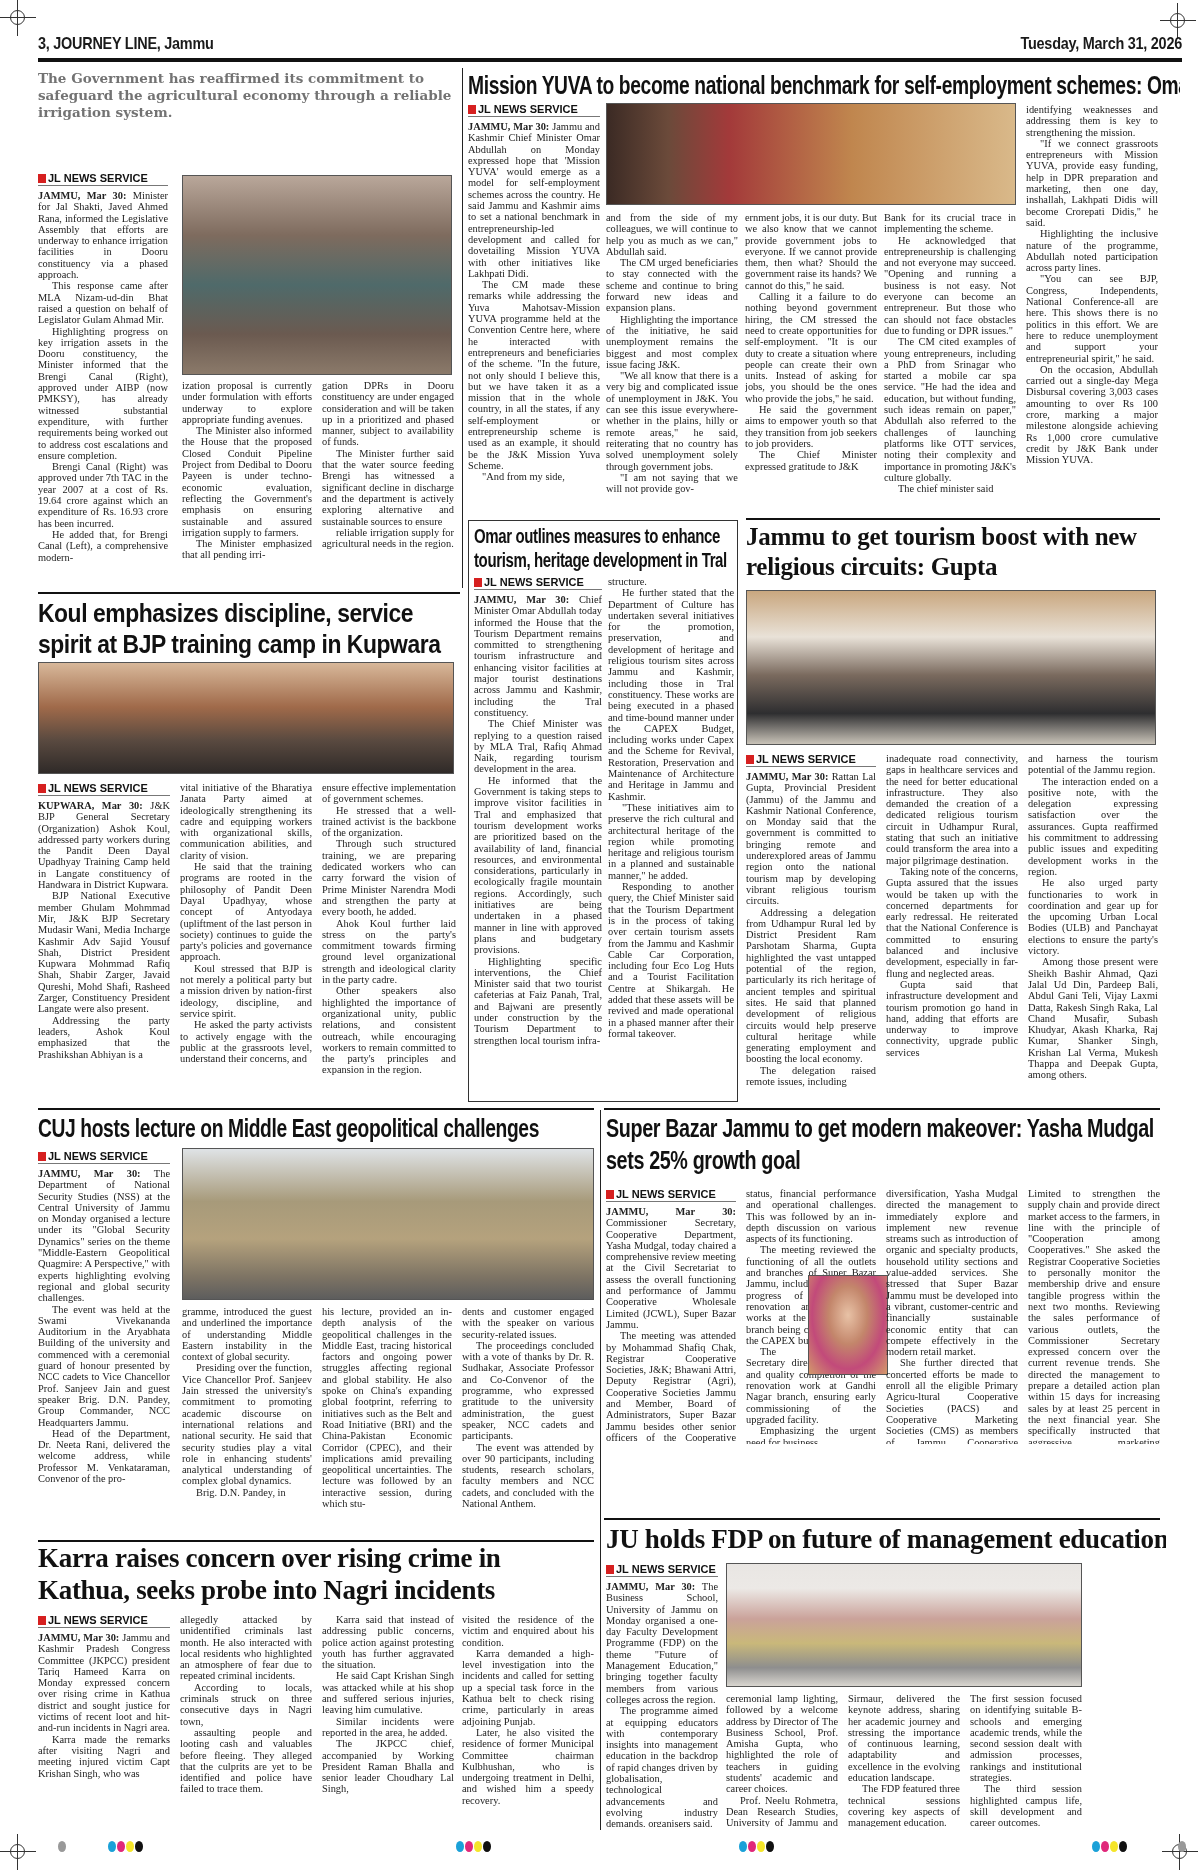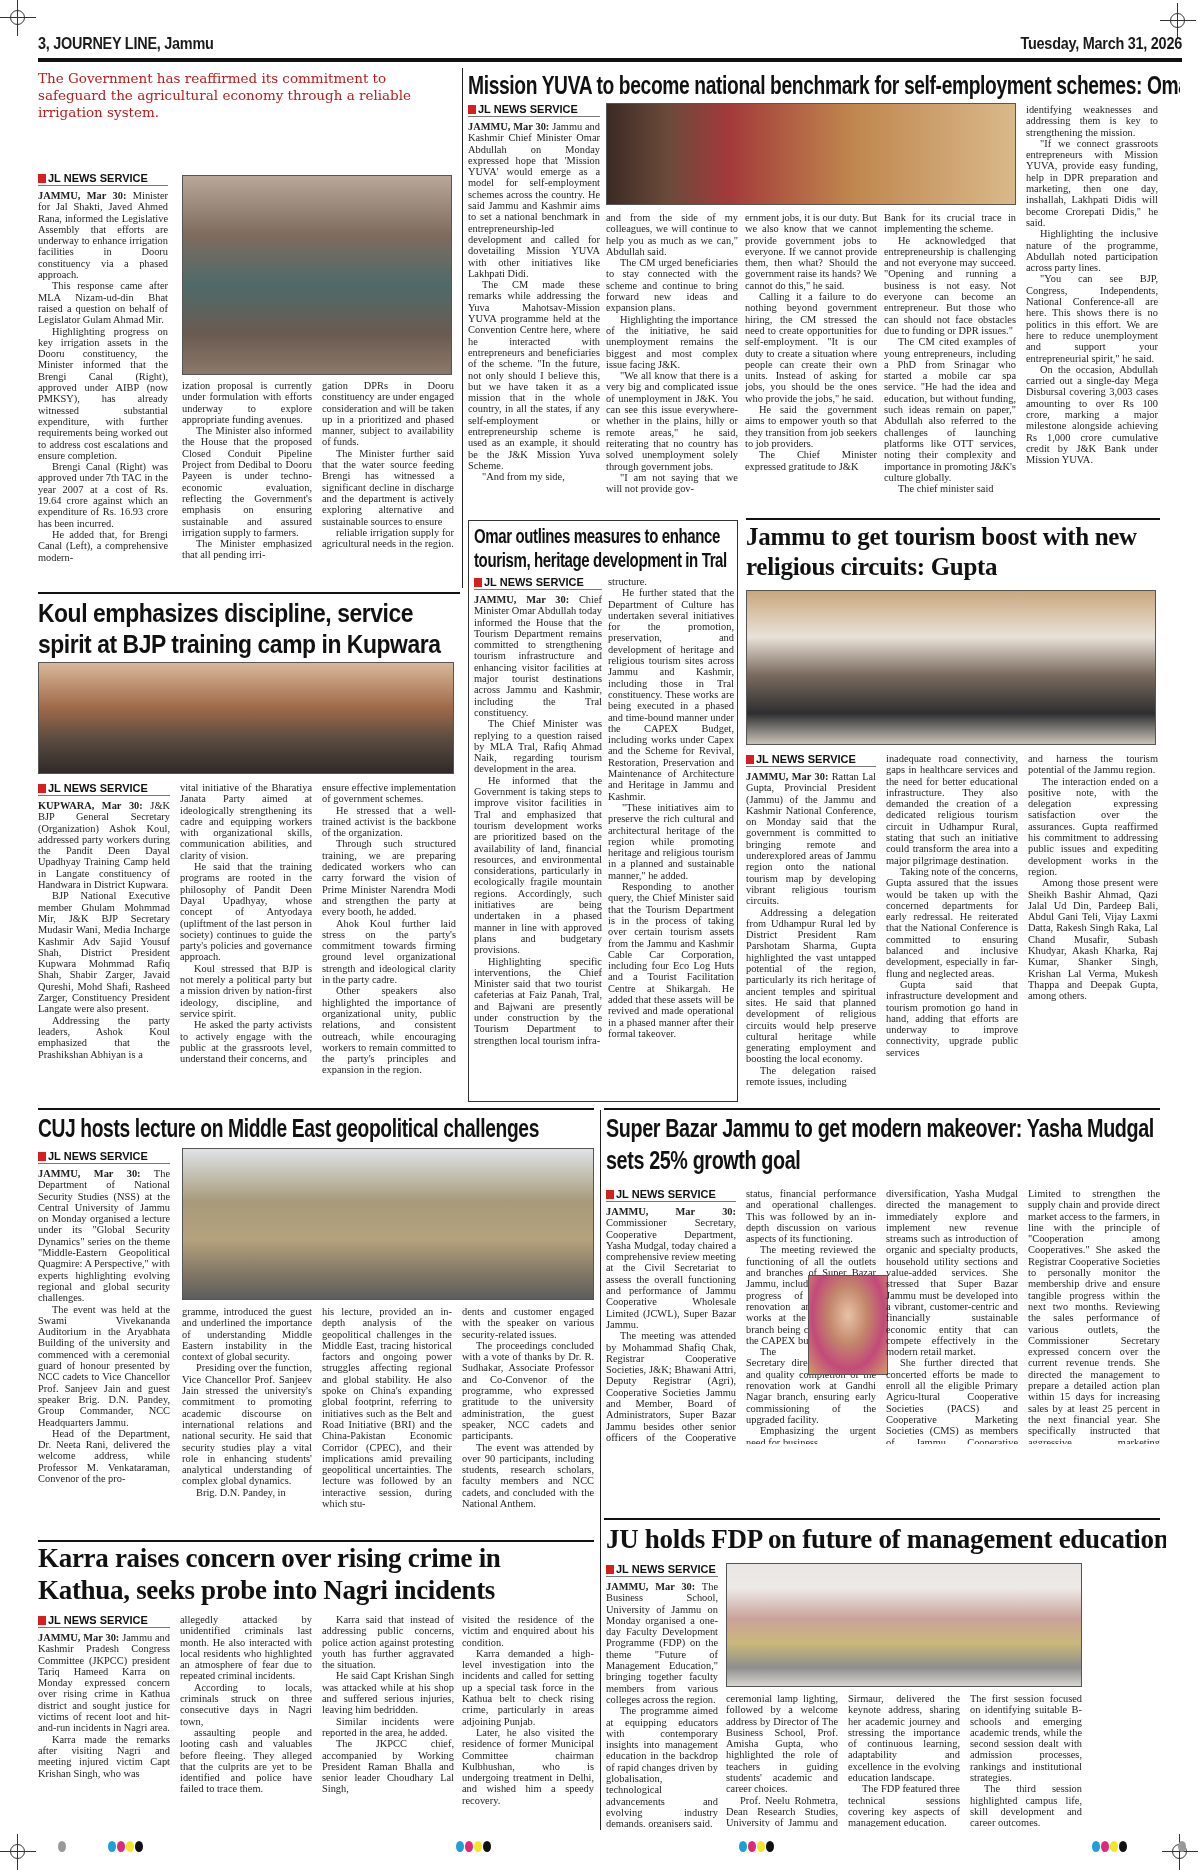--- a/index.html
+++ b/index.html
@@ -10,21 +10,21 @@
   .reg::before { content: ""; position: absolute; left: 17px; top: 0; width: 1px; height: 36px; background: #333; }
   .reg::after { content: ""; position: absolute; left: 0; top: 17px; width: 36px; height: 1px; background: #333; }
   .reg span { position: absolute; left: 10px; top: 10px; width: 15px; height: 15px; border: 1px solid #333; border-radius: 50%; }
 
   .masthead { position: absolute; left: 38px; top: 34px; width: 1144px; height: 28px; border-bottom: 4px solid #111; }
   .mh-left, .mh-right { position: absolute; bottom: 4px; font-family: "Liberation Sans", sans-serif; font-weight: bold; font-size: 17px; transform: scaleX(0.85); letter-spacing: -0.3px; }
   .mh-left { left: 0; transform-origin: left; }
   .mh-right { right: 0; transform-origin: right; }
 
   .story { position: absolute; overflow: hidden; }
-  .kicker { font-family: "DejaVu Serif", serif; font-weight: normal; color: #b91c1c; font-size: 13.5px; line-height: 17px; }
+  .kicker { font-family: "DejaVu Serif", serif; font-weight: bold; color: #737373; font-size: 13.5px; line-height: 17px; }
   .hl-serif { font-family: "Liberation Serif", serif; font-weight: bold; color: #111; letter-spacing: -0.3px; }
   .hl-sans { font-family: "Liberation Sans", sans-serif; font-weight: bold; color: #111; transform-origin: left top; letter-spacing: -0.5px; white-space: nowrap; }
   .byline { font-family: "Liberation Sans", sans-serif; font-size: 11px; font-weight: bold; color: #111; border-bottom: 1.5px solid #777; padding-bottom: 1px; margin-bottom: 4px; display: flex; align-items: center; }
   .byline .sq { width: 8px; height: 9px; background: #d62020; margin-right: 2px; display: inline-block; }
   .body { font-family: "Liberation Serif", serif; font-size: 10.4px; line-height: 11.3px; text-align: justify; color: #222; hyphens: auto; }
   .body p { text-indent: 14px; }
   .body p.first { text-indent: 0; }
   .body .dl { font-weight: bold; }
   .photo { position: absolute; border: 1px solid #555; overflow: hidden; }
   .rule-h { position: absolute; height: 2px; background: #111; }
@@ -228,20 +228,21 @@
   <div class="body">
     <p class="first">inadequate road connectivity, gaps in healthcare services and the need for better educational infrastructure. They also demanded the creation of a dedicated religious tourism circuit in Udhampur Rural, stating that such an initiative could transform the area into a major pilgrimage destination.</p>
     <p>Taking note of the concerns, Gupta assured that the issues would be taken up with the concerned departments for early redressal. He reiterated that the National Conference is committed to ensuring balanced and inclusive development, especially in far-flung and neglected areas.</p>
     <p>Gupta said that infrastructure development and tourism promotion go hand in hand, adding that efforts are underway to improve connectivity, upgrade public services</p>
   </div>
 </div>
 <div class="story" style="left:1028px;top:753px;width:130px;height:350px">
   <div class="body">
     <p class="first">and harness the tourism potential of the Jammu region.</p>
     <p>The interaction ended on a positive note, with the delegation expressing satisfaction over the assurances. Gupta reaffirmed his commitment to addressing public issues and expediting development works in the region.</p>
+    <p>He also urged party functionaries to work in coordination and gear up for the upcoming Urban Local Bodies (ULB) and Panchayat elections to ensure the party's victory.</p>
     <p>Among those present were Sheikh Bashir Ahmad, Qazi Jalal Ud Din, Pardeep Bali, Abdul Gani Teli, Vijay Laxmi Datta, Rakesh Singh Raka, Lal Chand Musafir, Subash Khudyar, Akash Kharka, Raj Kumar, Shanker Singh, Krishan Lal Verma, Mukesh Thappa and Deepak Gupta, among others.</p>
   </div>
 </div>
 
 <div class="rule-h" style="left:38px;top:1108px;width:556px"></div>
 <div class="story" style="left:38px;top:1112px;width:560px;height:36px">
   <div class="hl-sans" style="font-size:26px;line-height:32px;transform:scaleX(0.74)">CUJ hosts lecture on Middle East geopolitical challenges</div>
 </div>
 <div class="story" style="left:38px;top:1150px;width:132px;height:380px">
   <div class="byline">
@@ -330,21 +331,21 @@
 <div class="story" style="left:180px;top:1614px;width:132px;height:212px">
   <div class="body">
     <p class="first">allegedly attacked by unidentified criminals last month. He also interacted with local residents who highlighted an atmosphere of fear due to repeated criminal incidents.</p>
     <p>According to locals, criminals struck on three consecutive days in Nagri town,</p>
     <p>assaulting people and looting cash and valuables before fleeing. They alleged that the culprits are yet to be identified and police have failed to trace them.</p>
   </div>
 </div>
 <div class="story" style="left:322px;top:1614px;width:132px;height:212px">
   <div class="body">
     <p>Karra said that instead of addressing public concerns, police action against protesting youth has further aggravated the situation.</p>
-    <p>He said Capt Krishan Singh was attacked while at his shop and suffered serious injuries, leaving him bedridden.</p>
+    <p>He said Capt Krishan Singh was attacked while at his shop and suffered serious injuries, leaving him cumulative.</p>
     <p>Similar incidents were reported in the area, he added.</p>
     <p>The JKPCC chief, accompanied by Working President Raman Bhalla and senior leader Choudhary Lal Singh,</p>
   </div>
 </div>
 <div class="story" style="left:462px;top:1614px;width:132px;height:212px">
   <div class="body">
     <p class="first">visited the residence of the victim and enquired about his condition.</p>
     <p>Karra demanded a high-level investigation into the incidents and called for setting up a special task force in the Kathua belt to check rising crime, particularly in areas adjoining Punjab.</p>
     <p>Later, he also visited the residence of former Municipal Committee chairman Kulbhushan, who is undergoing treatment in Delhi, and wished him a speedy recovery.</p>
   </div>

